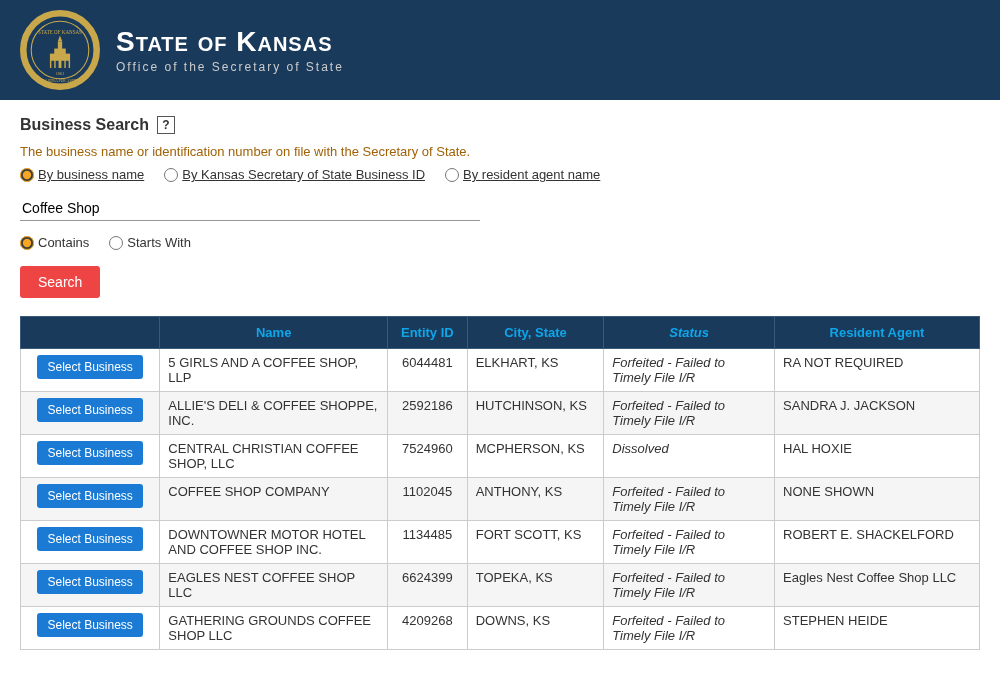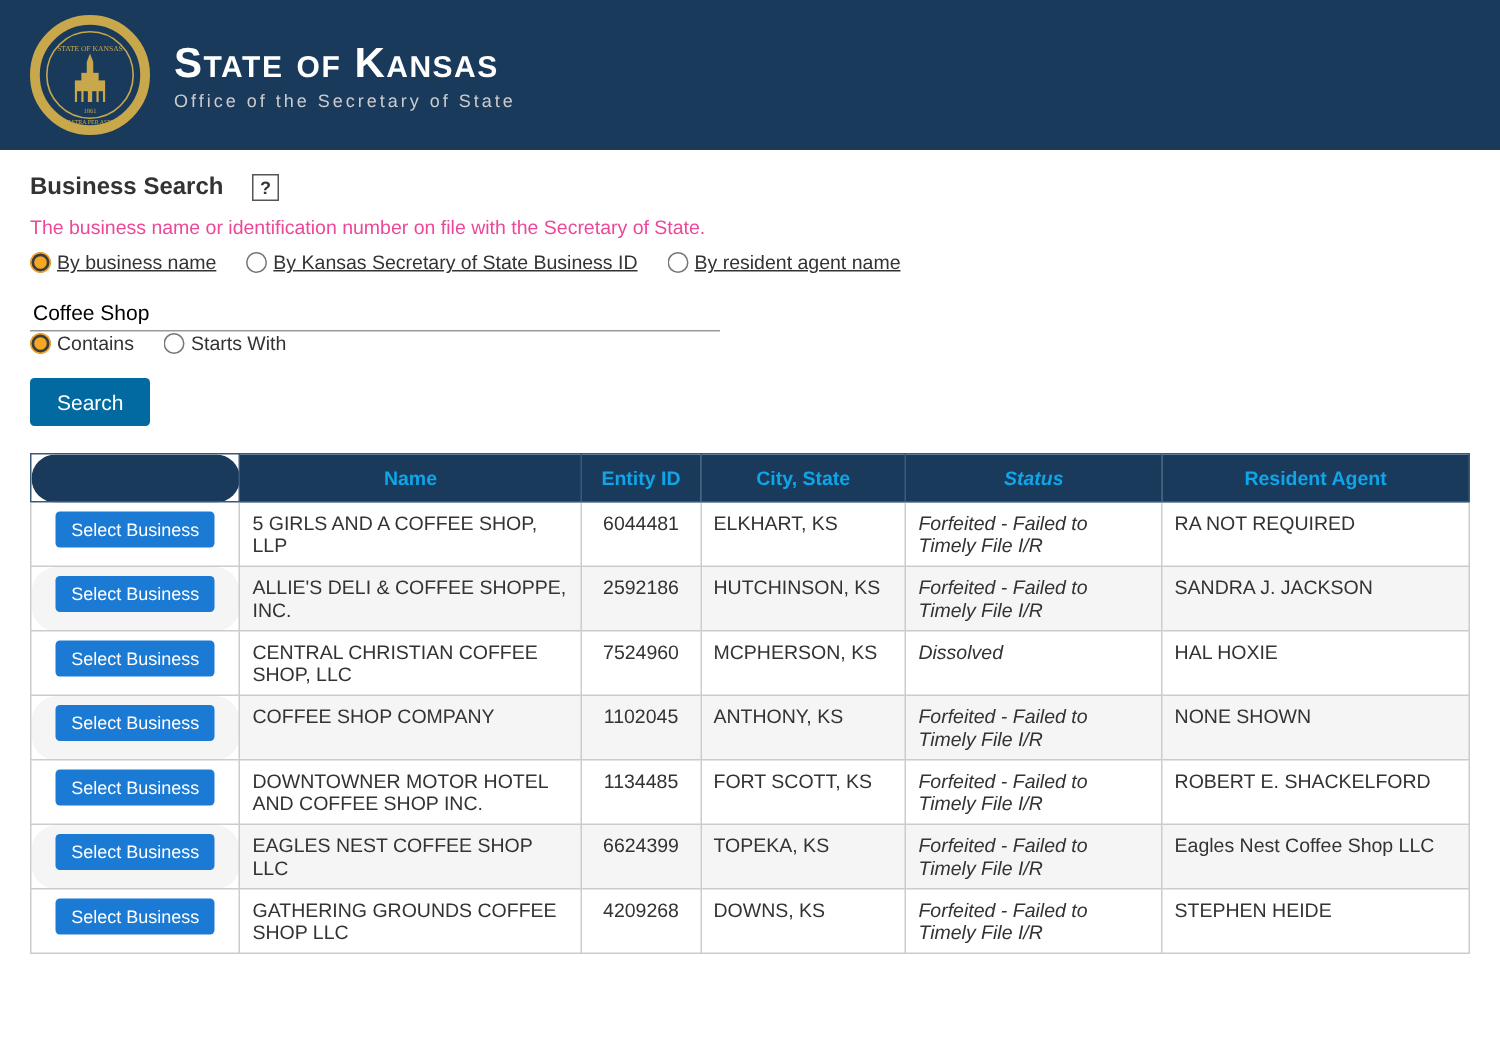--- a/index.html
+++ b/index.html
@@ -40,36 +40,36 @@
     }
 
     
     .main { padding: 16px 20px; }
 
     .business-search-title {
       font-size: 16px;
       font-weight: bold;
       display: flex;
       align-items: center;
-      gap: 19px;
+      gap: 8px;
       margin-bottom: 10px;
     }
     .help-icon {
       border: 1px solid #555;
       width: 18px;
       height: 18px;
       font-size: 12px;
       display: inline-flex;
       align-items: center;
       justify-content: center;
       cursor: pointer;
       color: #333;
     }
 
-    .search-desc { font-size: 13px; margin-bottom: 8px; color: #ec4899; }
+    .search-desc { font-size: 13px; margin-bottom: 8px; color: #a16207; }
 
     .radio-group {
       display: flex;
       gap: 20px;
       align-items: center;
       margin-bottom: 14px;
       flex-wrap: wrap;
       text-decoration: underline;
     }
     .radio-label {
@@ -85,20 +85,21 @@
       height: 14px;
     }
 
     .search-input {
       width: 460px;
       border: none;
       border-bottom: 1px solid #999;
       font-size: 14px;
       padding: 4px 2px;
       outline: none;
+      margin-bottom: 14px;
       display: block;
     }
 
     .match-group {
       display: flex;
       gap: 20px;
       align-items: center;
       margin-bottom: 16px;
     }
     .match-label {
@@ -108,21 +109,21 @@
       font-size: 13px;
       cursor: pointer;
     }
     .match-label input[type="radio"] {
       accent-color: #f5a623;
       width: 14px;
       height: 14px;
     }
 
     .search-btn {
-      background-color: #0369a1;
+      background-color: #ef4444;
       color: #fff;
       border: none;
       padding: 8px 18px;
       font-size: 14px;
       cursor: pointer;
       border-radius: 3px;
       margin-bottom: 18px;
     }
 
     
@@ -154,21 +155,21 @@
     .select-btn {
       background-color: #1a7ad4;
       color: #fff;
       border: none;
       padding: 5px 10px;
       font-size: 12px;
       cursor: pointer;
       border-radius: 3px;
       white-space: nowrap;
     }
-    .col-select { width: 120px; text-align: center; border-radius: 17px; }
+    .col-select { width: 120px; text-align: center; }
     .col-name { width: 200px; }
     .col-id { width: 70px; text-align: center; }
     .col-city { width: 120px; }
     .col-status { width: 150px; font-style: italic; }
     .col-agent { width: 180px; }
   </style>
 </head>
 <body>
 
 <header class="header">

